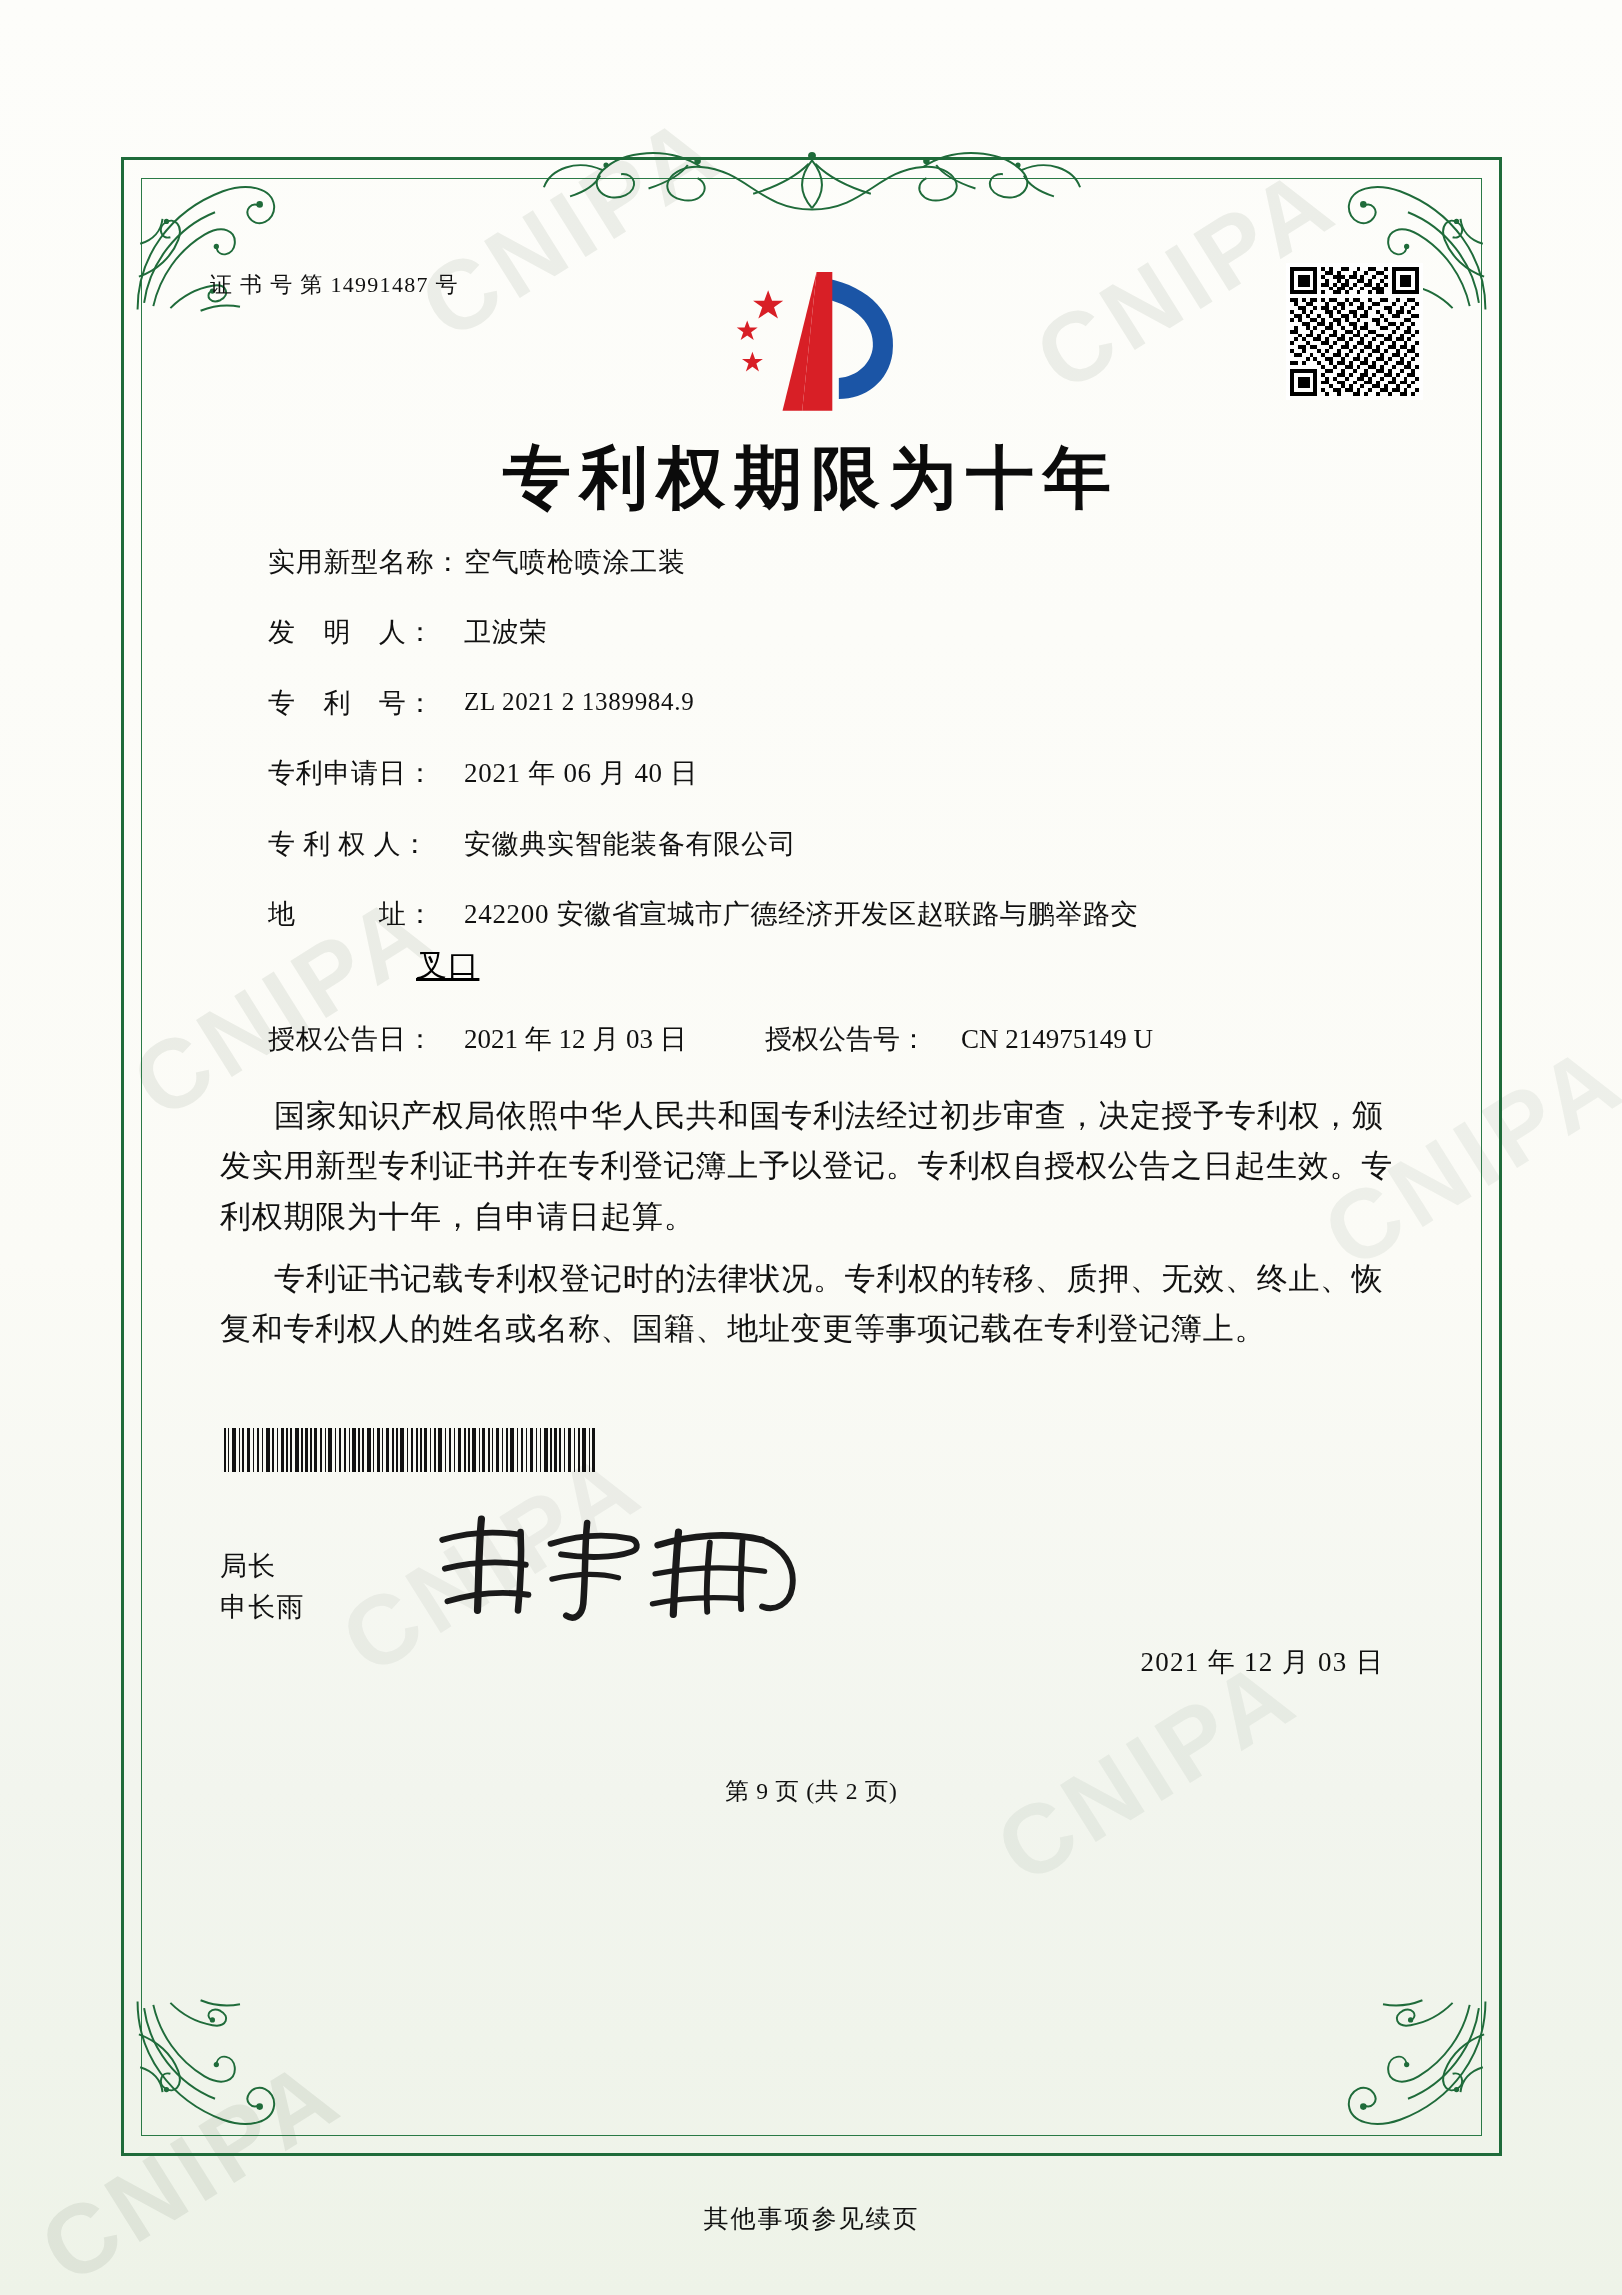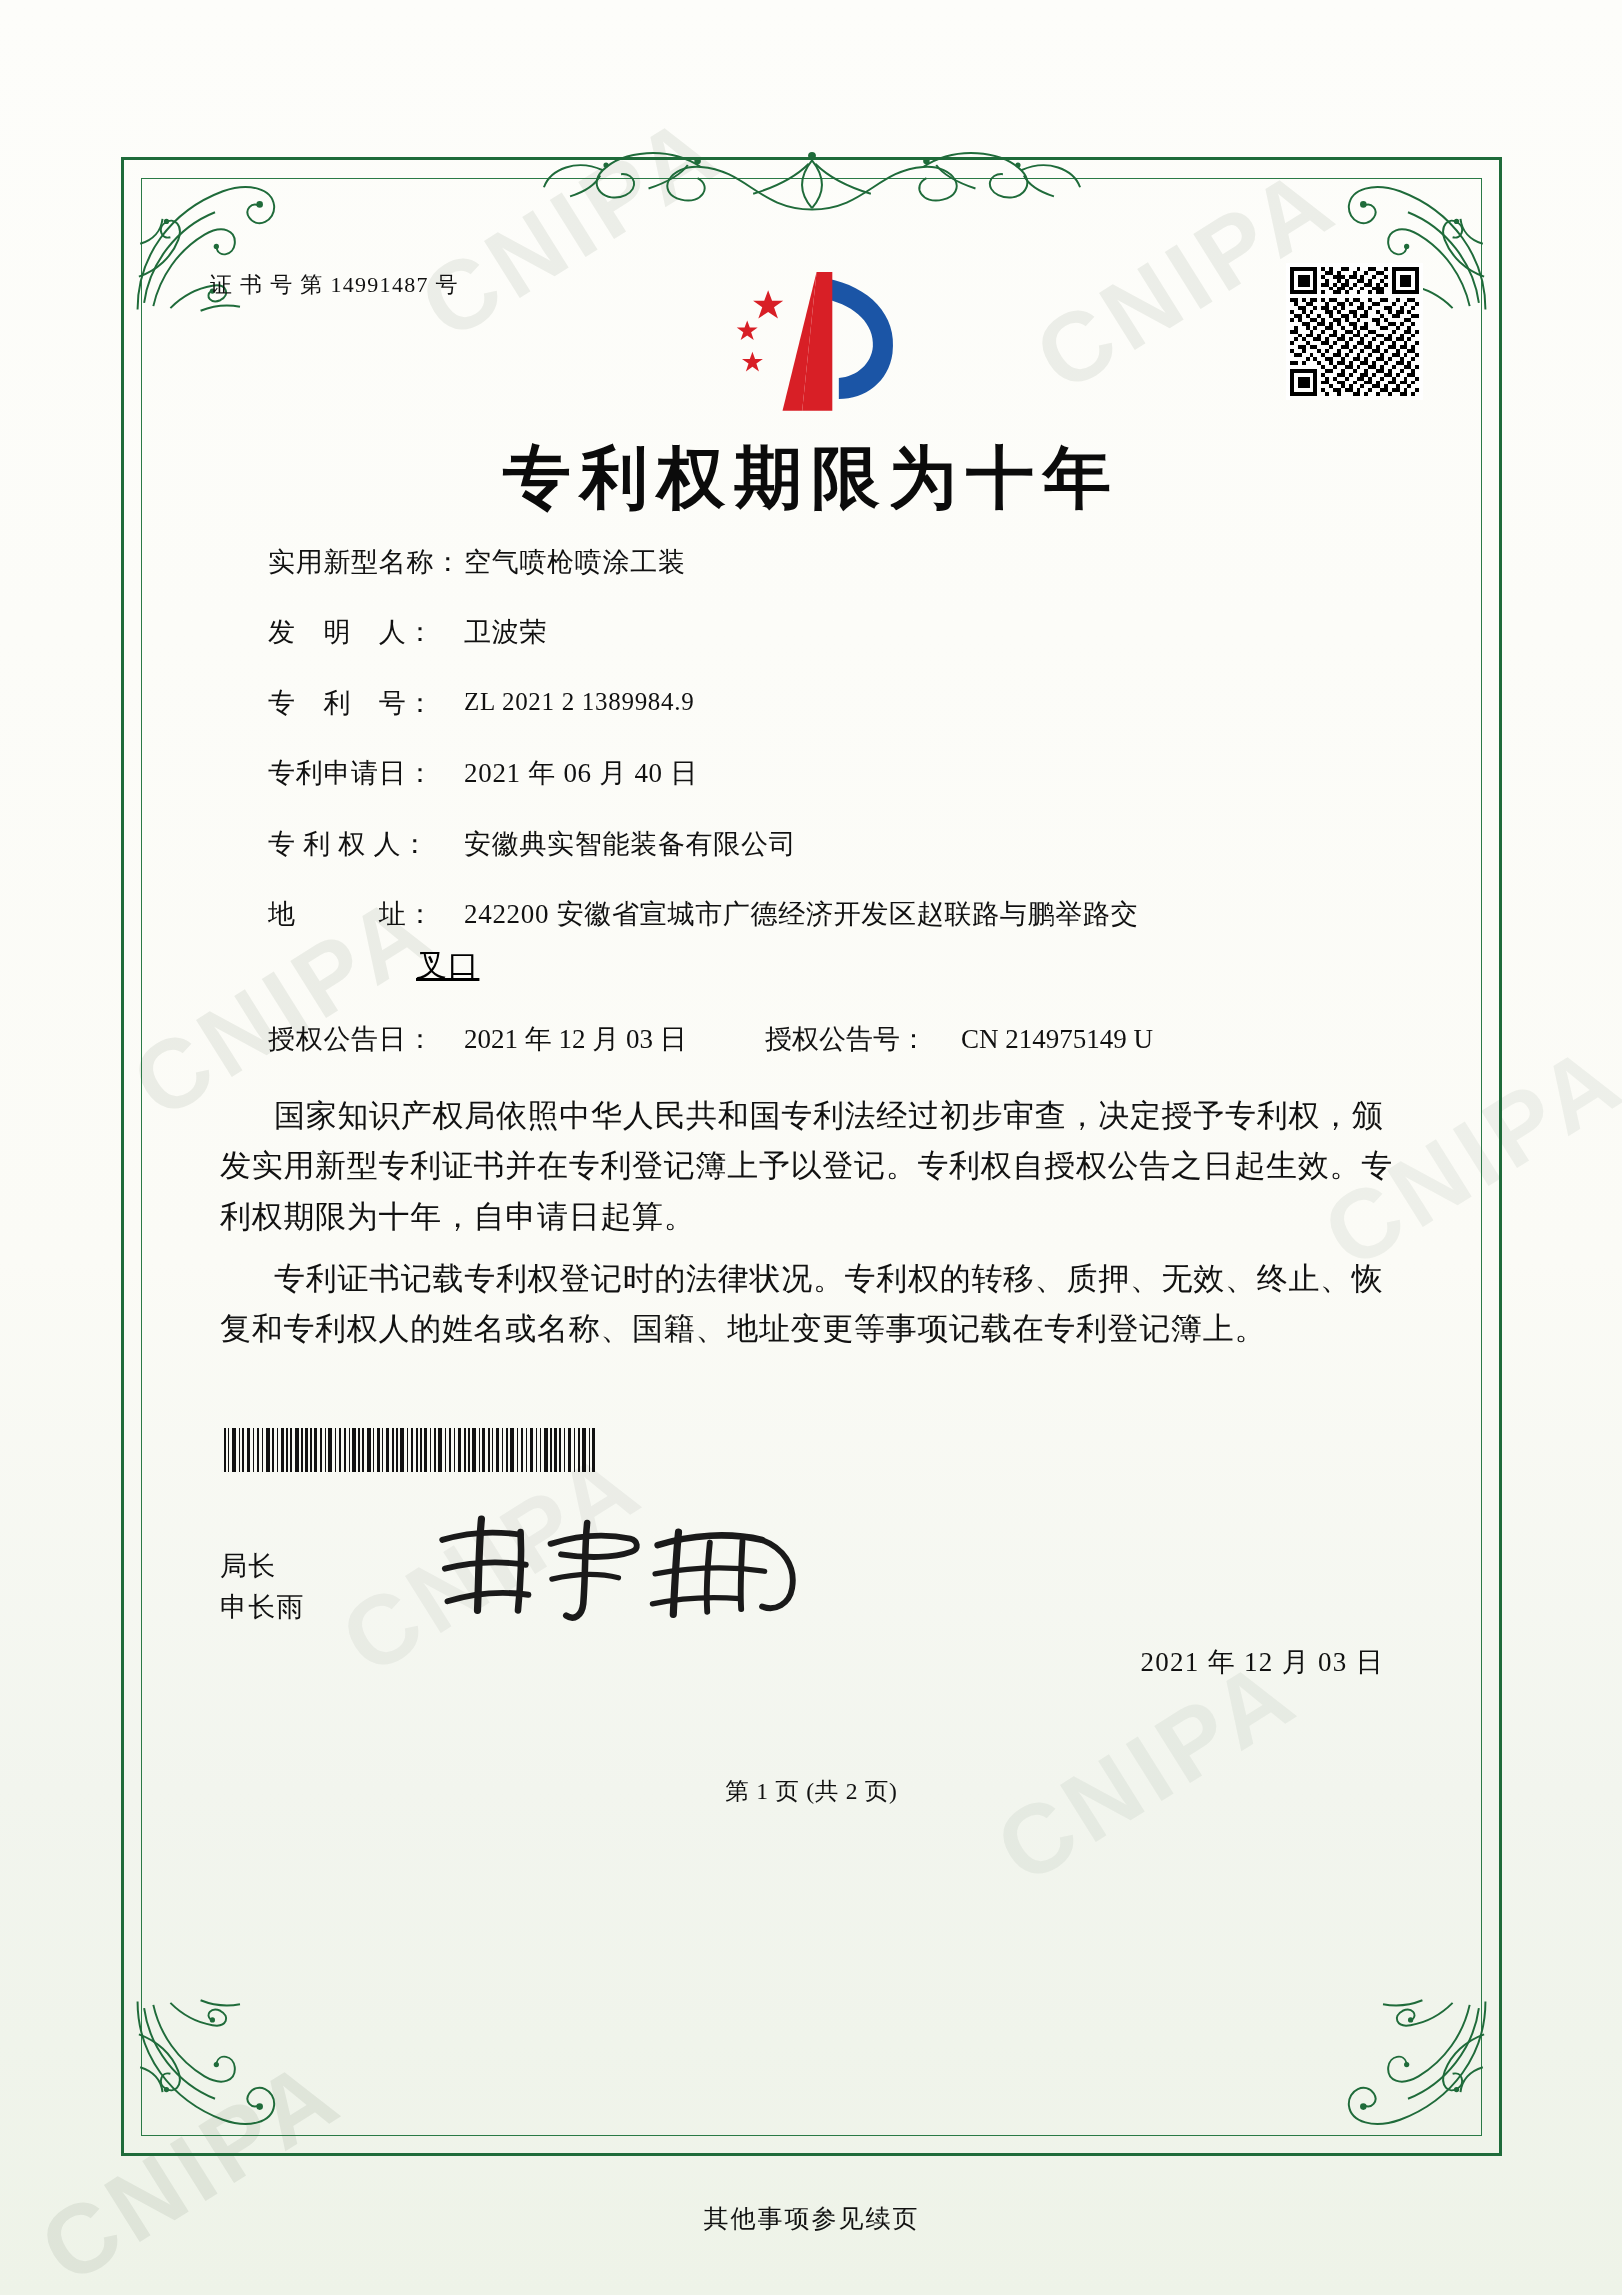--- a/index.html
+++ b/index.html
@@ -835,18 +835,18 @@
           <path d="M490 54 C 488 92, 486 126, 488 158" stroke-width="9"></path>
           <path d="M356 104 C 412 94, 470 92, 524 100" stroke-width="8"></path>
           <path d="M520 52 C 552 64, 572 92, 566 126 C 562 150, 540 162, 520 154" stroke-width="9"></path>
           <path d="M352 150 C 390 142, 440 138, 486 142" stroke-width="8"></path>
         </g>
       </svg>
     </div>
 
     <div class="sig-date">2021 年 12 月 03 日</div>
 
-    <div class="page-no">第 1 页 (共 2 页)</div>
+    <div class="page-no">第 9 页 (共 2 页)</div>
   </div>
 
   <div class="footer-note">其他事项参见续页</div>
 </div>
 
 
 </body></html>

